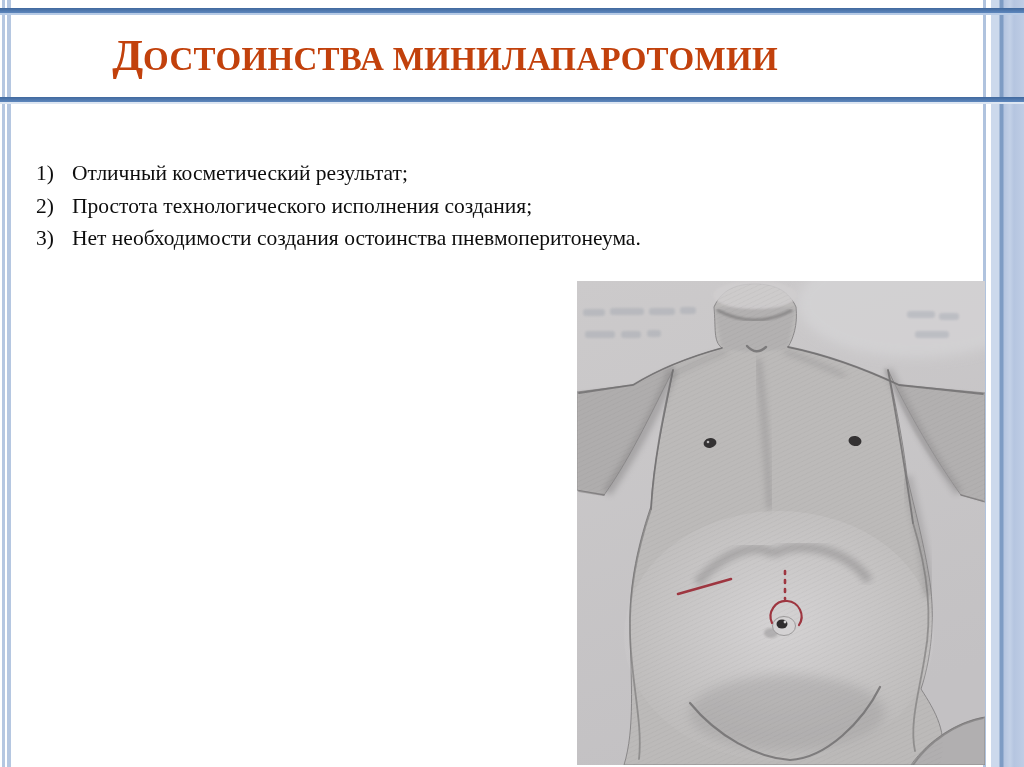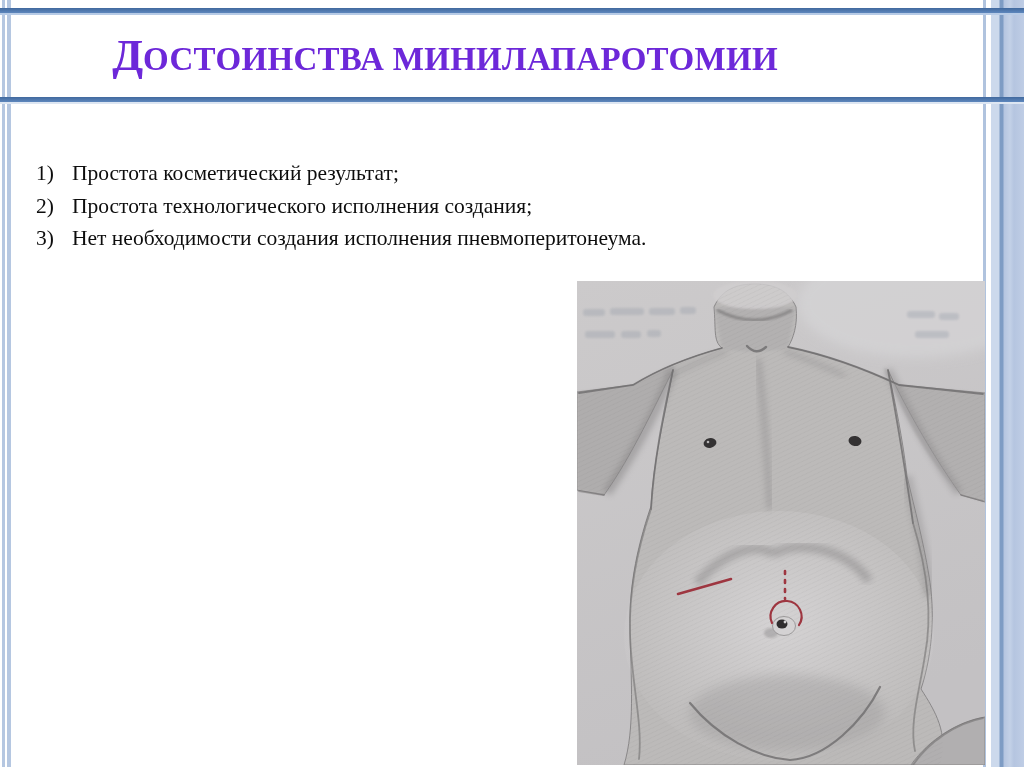--- a/index.html
+++ b/index.html
@@ -18,21 +18,21 @@
       #ccd9ec 0px,#ccd9ec 8px,#7e9cc4 9px,#7e9cc4 12px,
       #b5c5e0 13px,#c3d1e7 19px,#b5c5e0 23px,#bfcde5 33px);}
   
   .hline{position:absolute;left:0;right:0;height:5px;
     background:linear-gradient(to bottom,#41699e,#5e87bd)}
   #hline-top{top:8px;border-bottom:2px solid #b7cbe6}
   #hline-mid{top:97px;border-bottom:2px solid #dde6f2}
   
   .title-wrap{position:absolute;left:0;top:16px;width:890px;height:78px;
     display:flex;align-items:center;justify-content:center}
-  .title{color:#6d28d9;font-weight:bold;white-space:nowrap}
+  .title{color:#c2410c;font-weight:bold;white-space:nowrap}
   .title .initial{font-size:45px}
   .title .rest{font-size:33px;text-transform:uppercase;letter-spacing:.3px}
   
   .list{position:absolute;left:36px;top:157px;width:780px;color:#0d0d0d;font-size:21.5px}
   .li{display:flex;line-height:32.5px}
   .li .num{width:26px;flex:none}
   .li .txt{padding-left:10px}
   
   .figure{position:absolute;left:577px;top:281px;width:408px;height:484px}
   .figure svg{display:block}
@@ -47,29 +47,29 @@
 <div class="hline" id="hline-top"></div>
 <div class="hline" id="hline-mid"></div>
 
 <div class="title-wrap">
   <div class="title"><span class="initial">Д</span><span class="rest">остоинства минилапаротомии</span></div>
 </div>
 
 <div class="list">
   <div class="li">
     <span class="num">1)</span>
-    <span class="txt">Простота косметический результат;</span>
+    <span class="txt">Отличный косметический результат;</span>
   </div>
   <div class="li">
     <span class="num">2)</span>
     <span class="txt">Простота технологического исполнения создания;</span>
   </div>
   <div class="li">
     <span class="num">3)</span>
-    <span class="txt">Нет необходимости создания исполнения пневмоперитонеума.</span>
+    <span class="txt">Нет необходимости создания остоинства пневмоперитонеума.</span>
   </div>
 </div>
 
 <div class="figure">
   <svg width="408" height="484" viewBox="0 0 408 484" xmlns="http://www.w3.org/2000/svg">
     <defs>
       <linearGradient id="bgGrad" x1="0" y1="0" x2="0.3" y2="1">
         <stop offset="0" stop-color="#cccacb"></stop>
         <stop offset="1" stop-color="#c3c1c3"></stop>
       </linearGradient>

